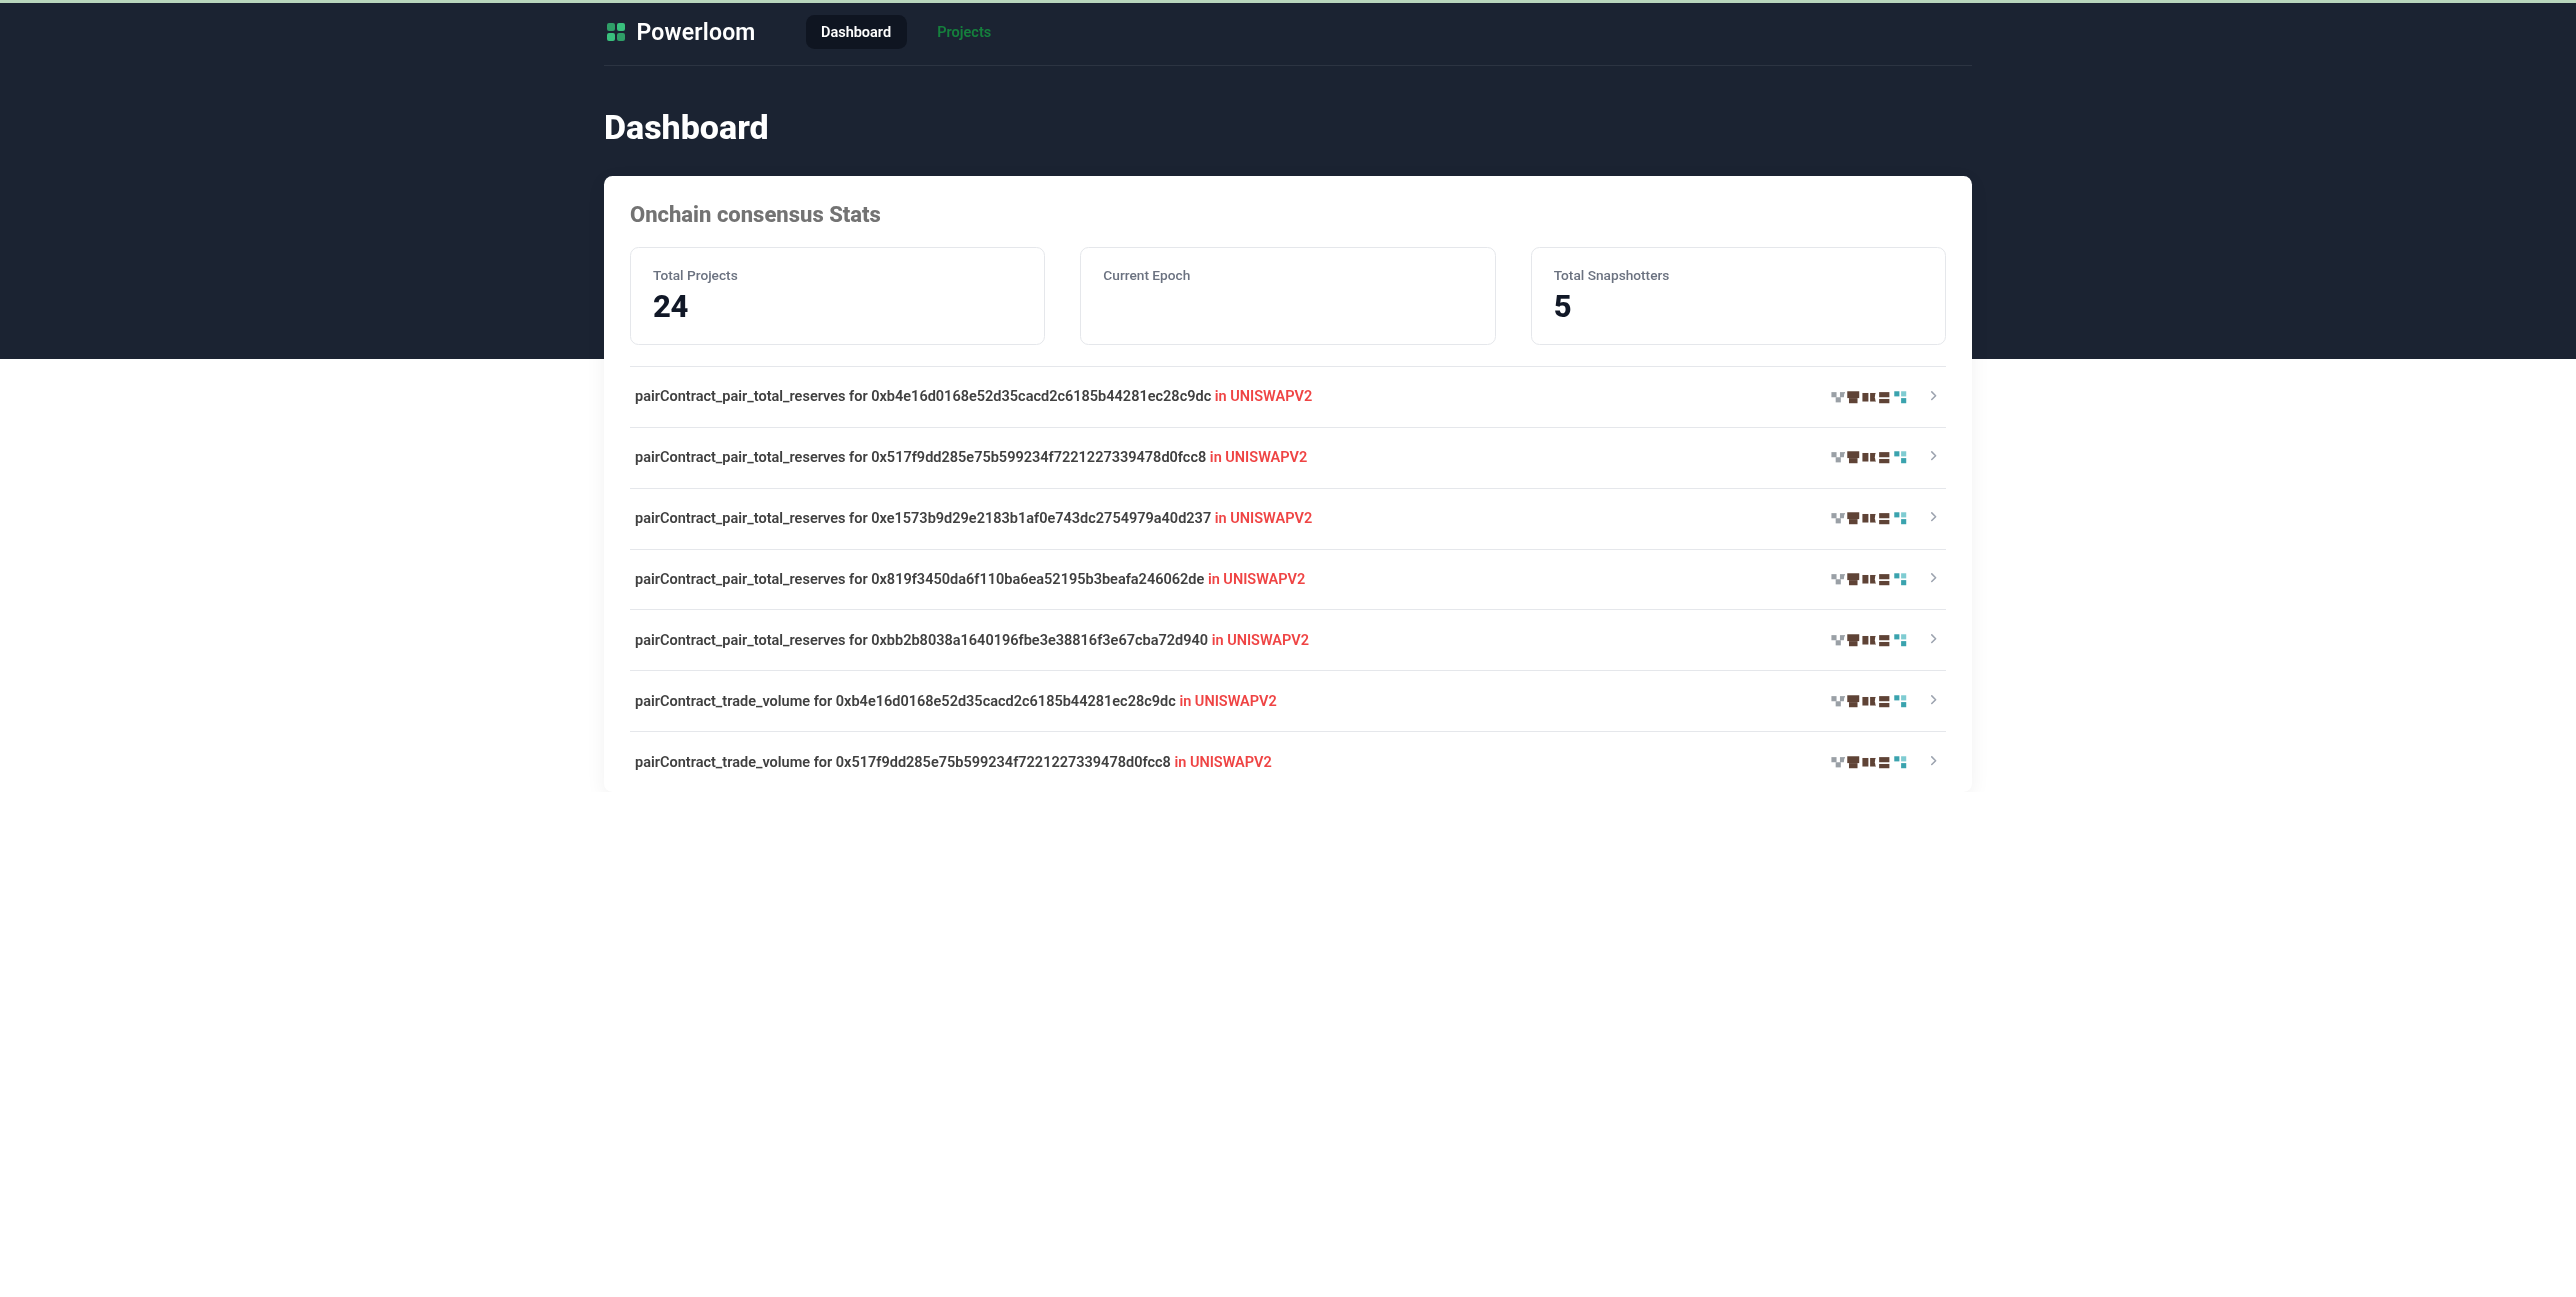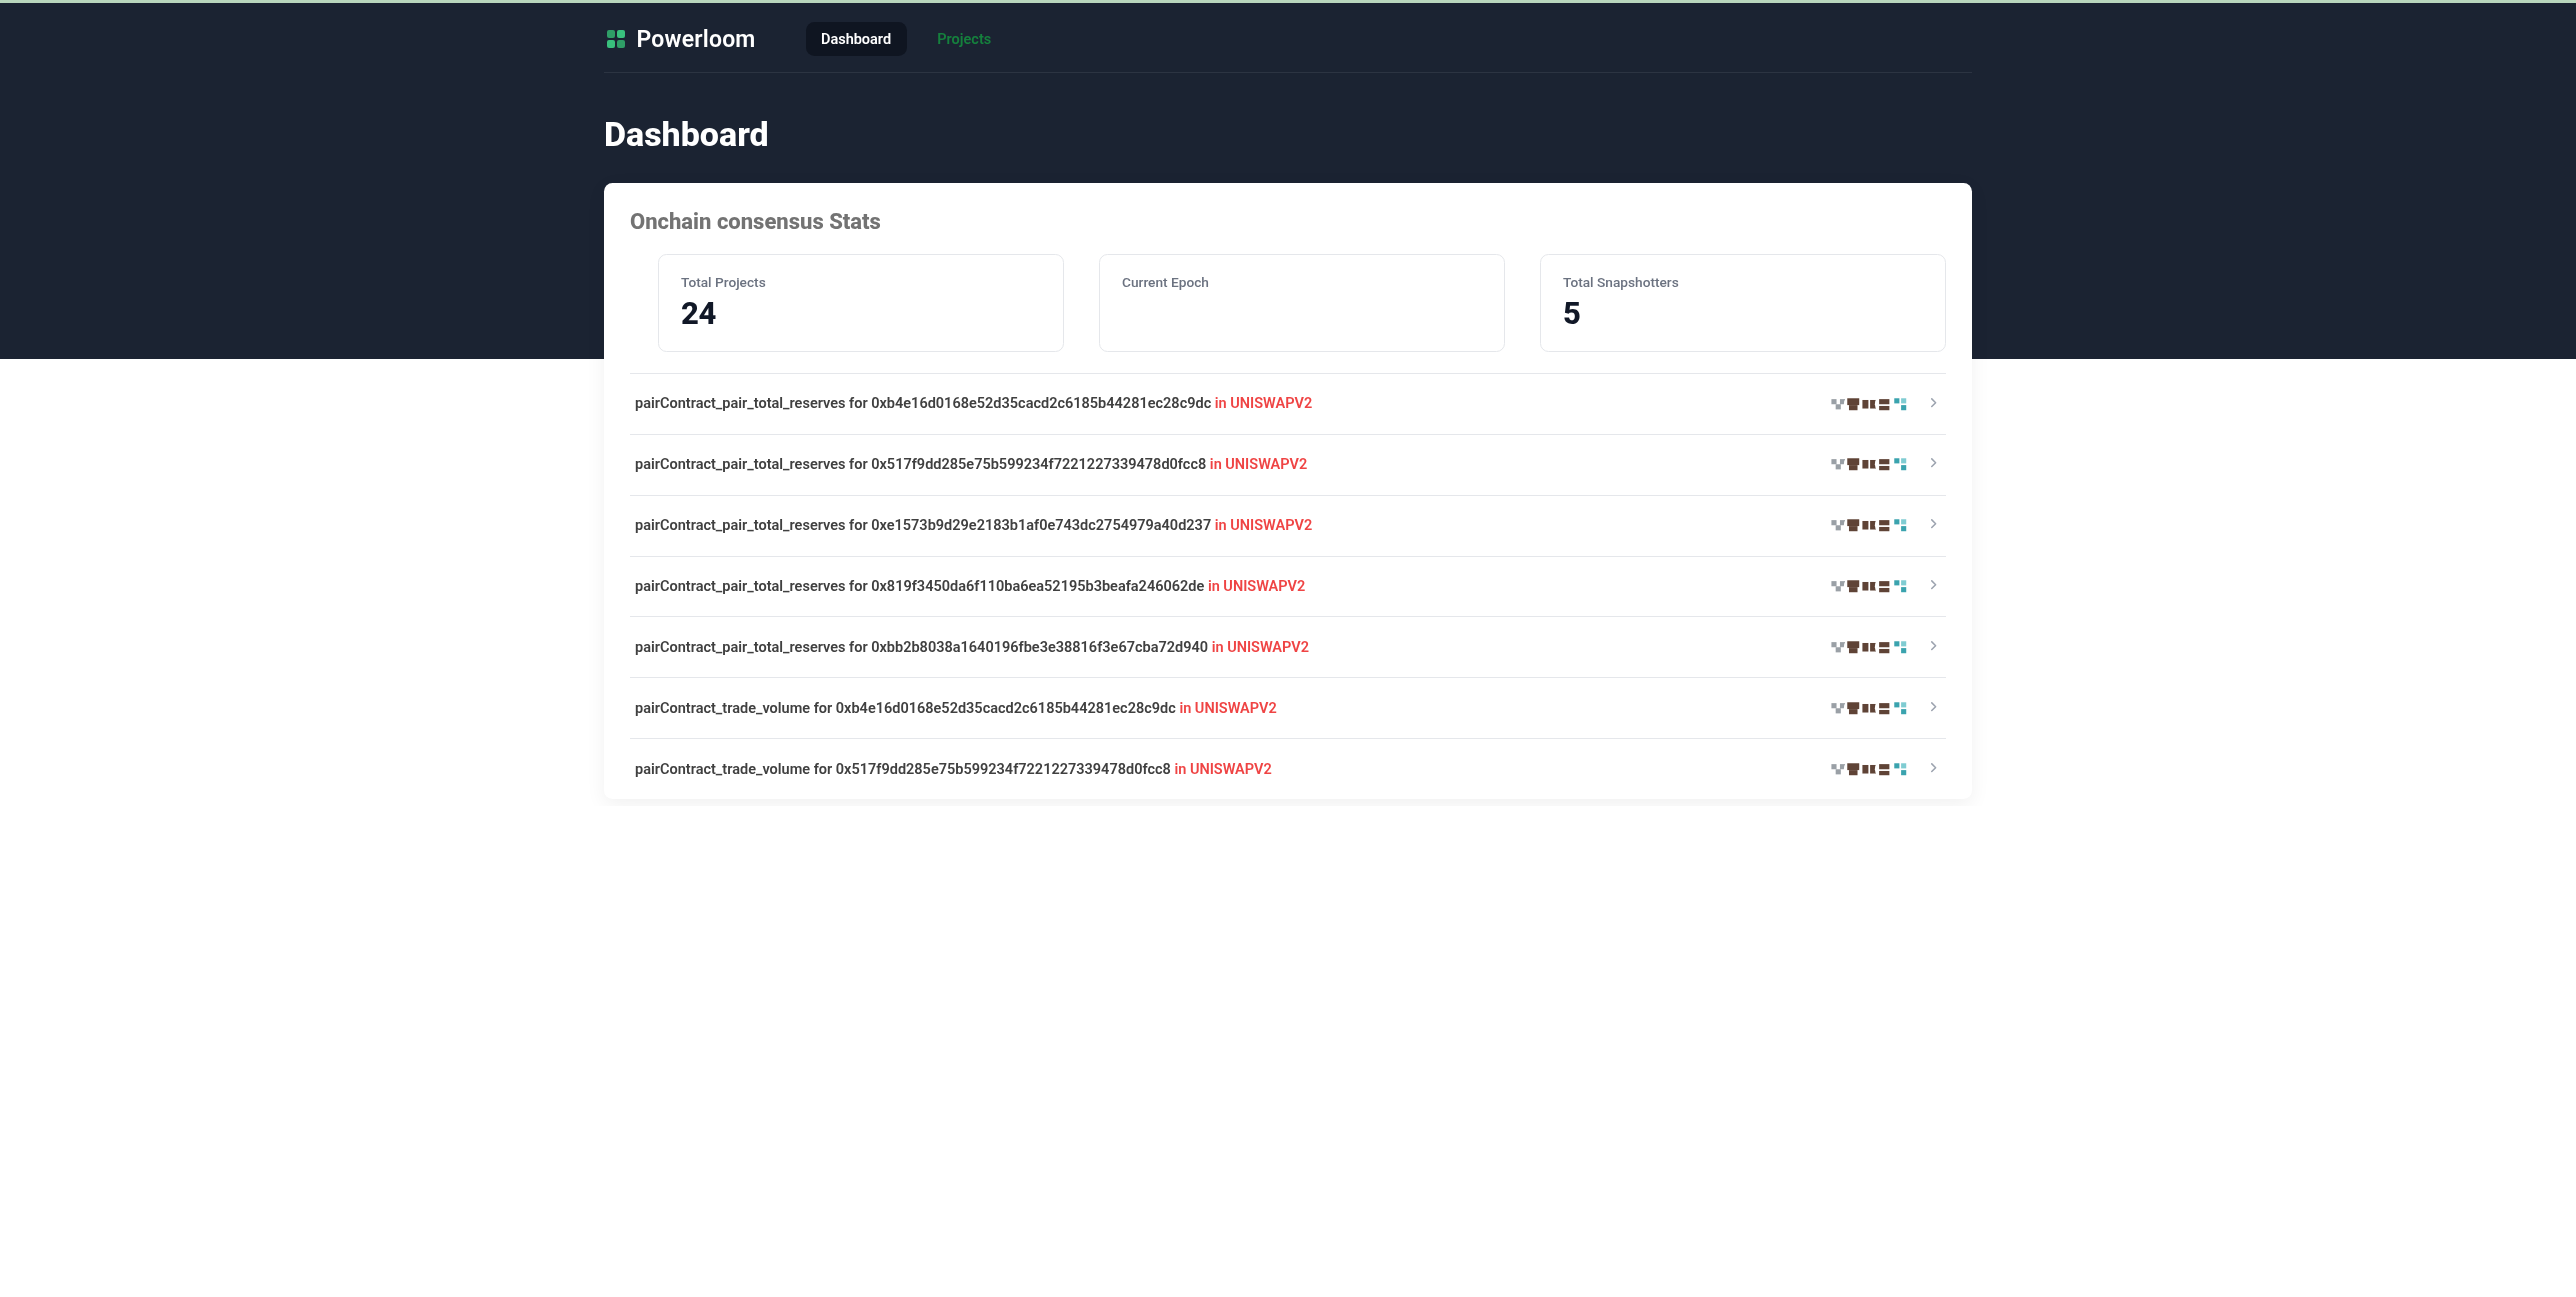--- a/index.html
+++ b/index.html
@@ -16,21 +16,21 @@
     top: 0; left: 0;
     height: 359px;
     z-index: 0;
     border-top: 3.4px solid #b9d6bd;
   }
   .container {
     position: relative;
     z-index: 1;
     max-width: 1402px;
     margin: 0 auto;
-    padding: 7px 17px;
+    padding: 0 17px;
   }
   
   .nav {
     display: flex;
     align-items: center;
     gap: 24px;
     padding: 15.4px 0;
     border-bottom: 0.9px solid rgba(255,255,255,0.08);
   }
   .brand {
@@ -78,21 +78,20 @@
     font-size: 22px;
     font-weight: 800;
     color: #737373;
     margin-bottom: 20.5px;
   }
   .stats-grid {
     display: grid;
     grid-template-columns: repeat(3, 1fr);
     gap: 35px;
     margin-bottom: 20.5px;
-    margin-left: 28px;
   }
   .stat-card {
     border: 0.9px solid #e5e7eb;
     border-radius: 8.5px;
     padding: 19px 22px;
   }
   .stat-label {
     color: #6b7280;
     font-size: 13.7px;
     font-weight: 500;

